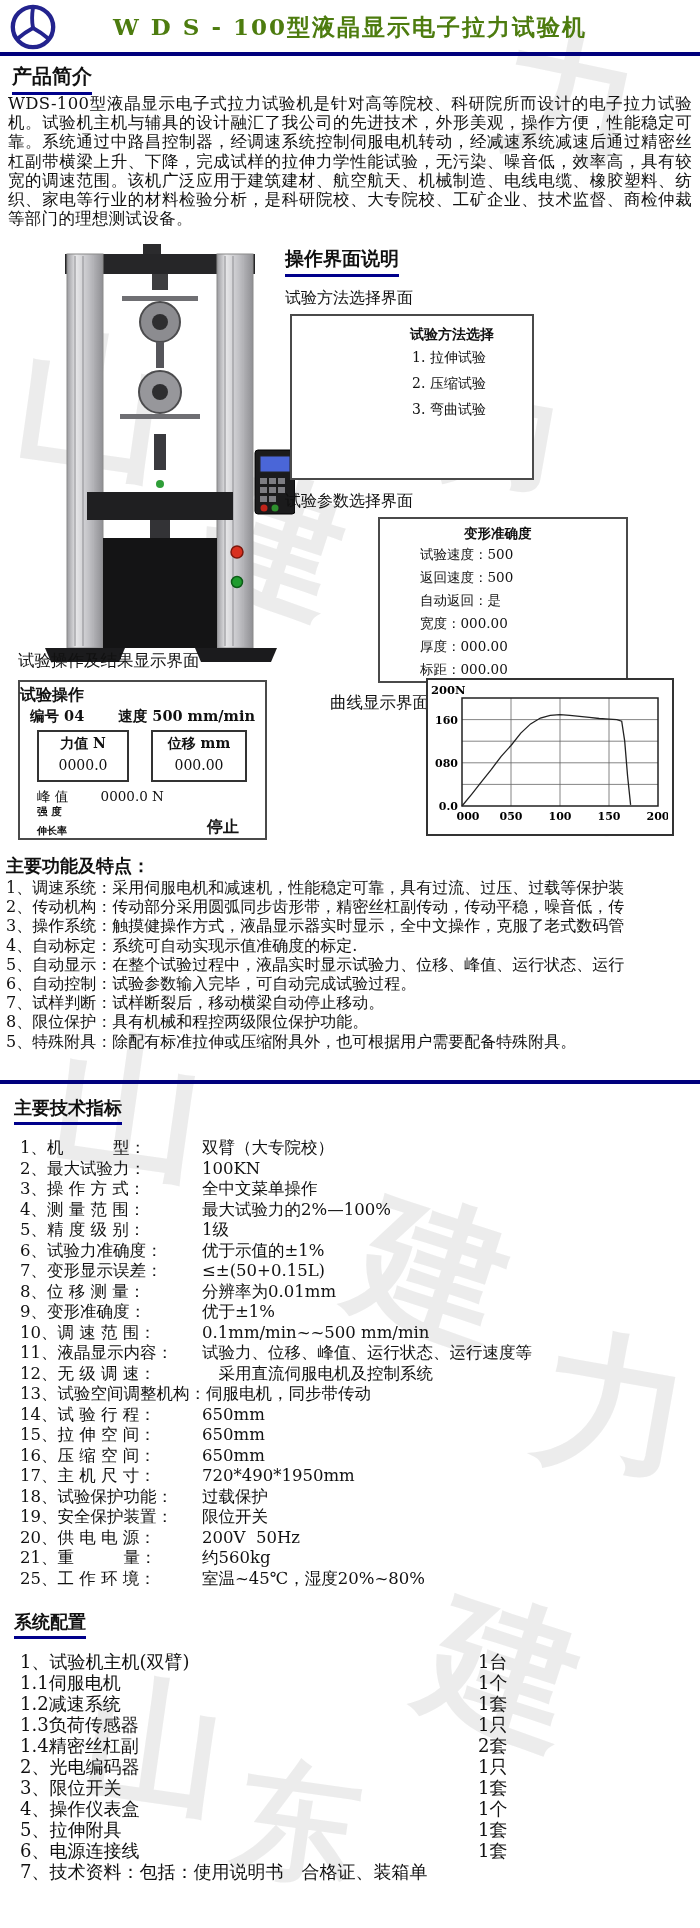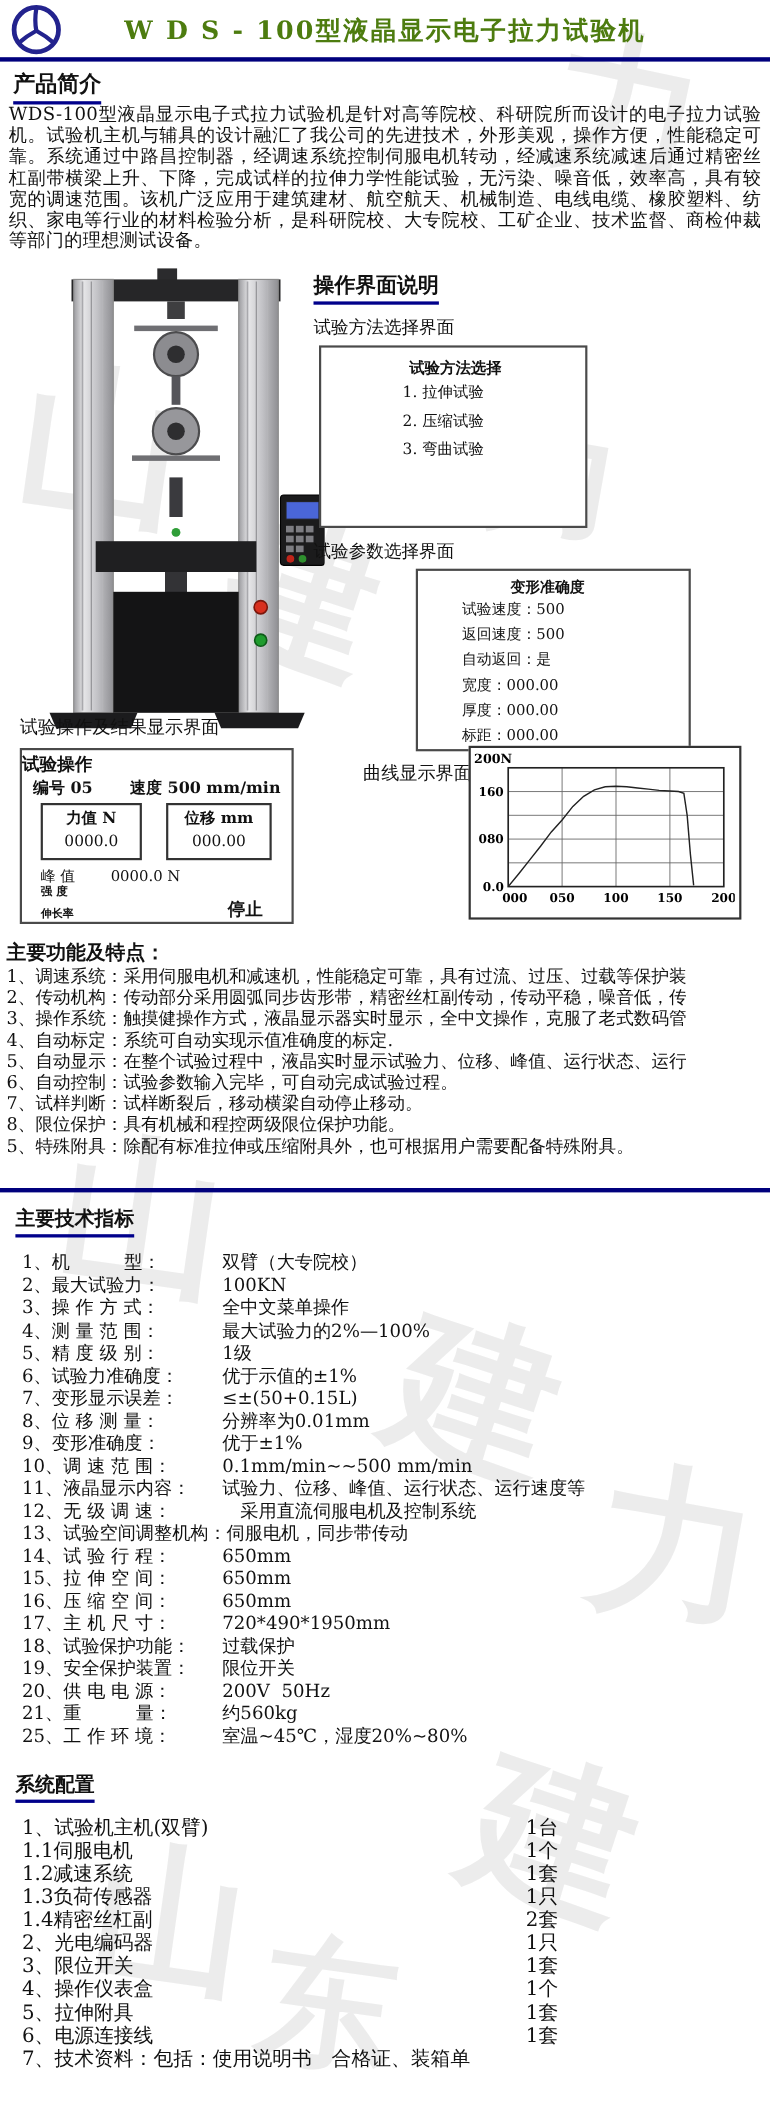--- a/index.html
+++ b/index.html
@@ -24,21 +24,21 @@
   #intro-body{position:absolute;top:94px;left:8px;width:684px;
       font-size:16.5px;line-height:19.2px;text-align:justify;letter-spacing:.3px;}
 
   
   #mid{top:240px;left:0;width:700px;height:436px;}
   #machine{position:absolute;left:25px;top:2px;}
   #op-col{position:absolute;left:285px;top:0;width:413px;}
   #op-heading{margin-top:6px;font-size:19px;}
   .screen-label{font-size:16px;margin-top:11px;}
   .screen-box{border:2px solid #4a4a4a;background:#fff;}
-  #method-box{margin-top:5px;margin-left:5px;width:240px;height:152px;padding-top:10px;}
+  #method-box{margin-top:5px;margin-left:5px;width:240px;height:152px;padding-top:10px;text-align:center;}
   #method-title{margin-left:80px;font-size:14px;font-weight:600;}
   .method-item{margin-left:74px;font-size:14px;line-height:26px;list-style:none;}
   #params-box{margin-top:5px;margin-left:93px;width:246px;height:156px;padding-top:6px;}
   #params-title{margin-left:84px;font-size:13.5px;font-weight:600;}
   .param-row{margin-left:40px;font-size:13.5px;line-height:23px;list-style:none;white-space:pre;}
   ul{margin:0;padding:0;}
 
   #result-label{position:absolute;top:650px;left:18px;font-size:16.5px;z-index:2;}
 
   
@@ -203,21 +203,21 @@
       </div>
     </div>
   </div>
 
   <div class="layer" id="result-label">试验操作及结果显示界面</div>
 
   <div class="layer" id="bottom">
     <div id="opscreen" class="screen-box">
       <div id="opscreen-title">试验操作</div>
       <div id="id-row">
-        <span>编号 05</span>
+        <span>编号 04</span>
         <span>速度 500 mm/min</span>
       </div>
       <div id="gauges">
         <div class="gauge" id="gauge-force">
           <div class="gauge-label">力值 N</div>
           <div class="gauge-value">0000.0</div>
         </div>
         <div class="gauge" id="gauge-disp">
           <div class="gauge-label">位移 mm</div>
           <div class="gauge-value">000.00</div>

